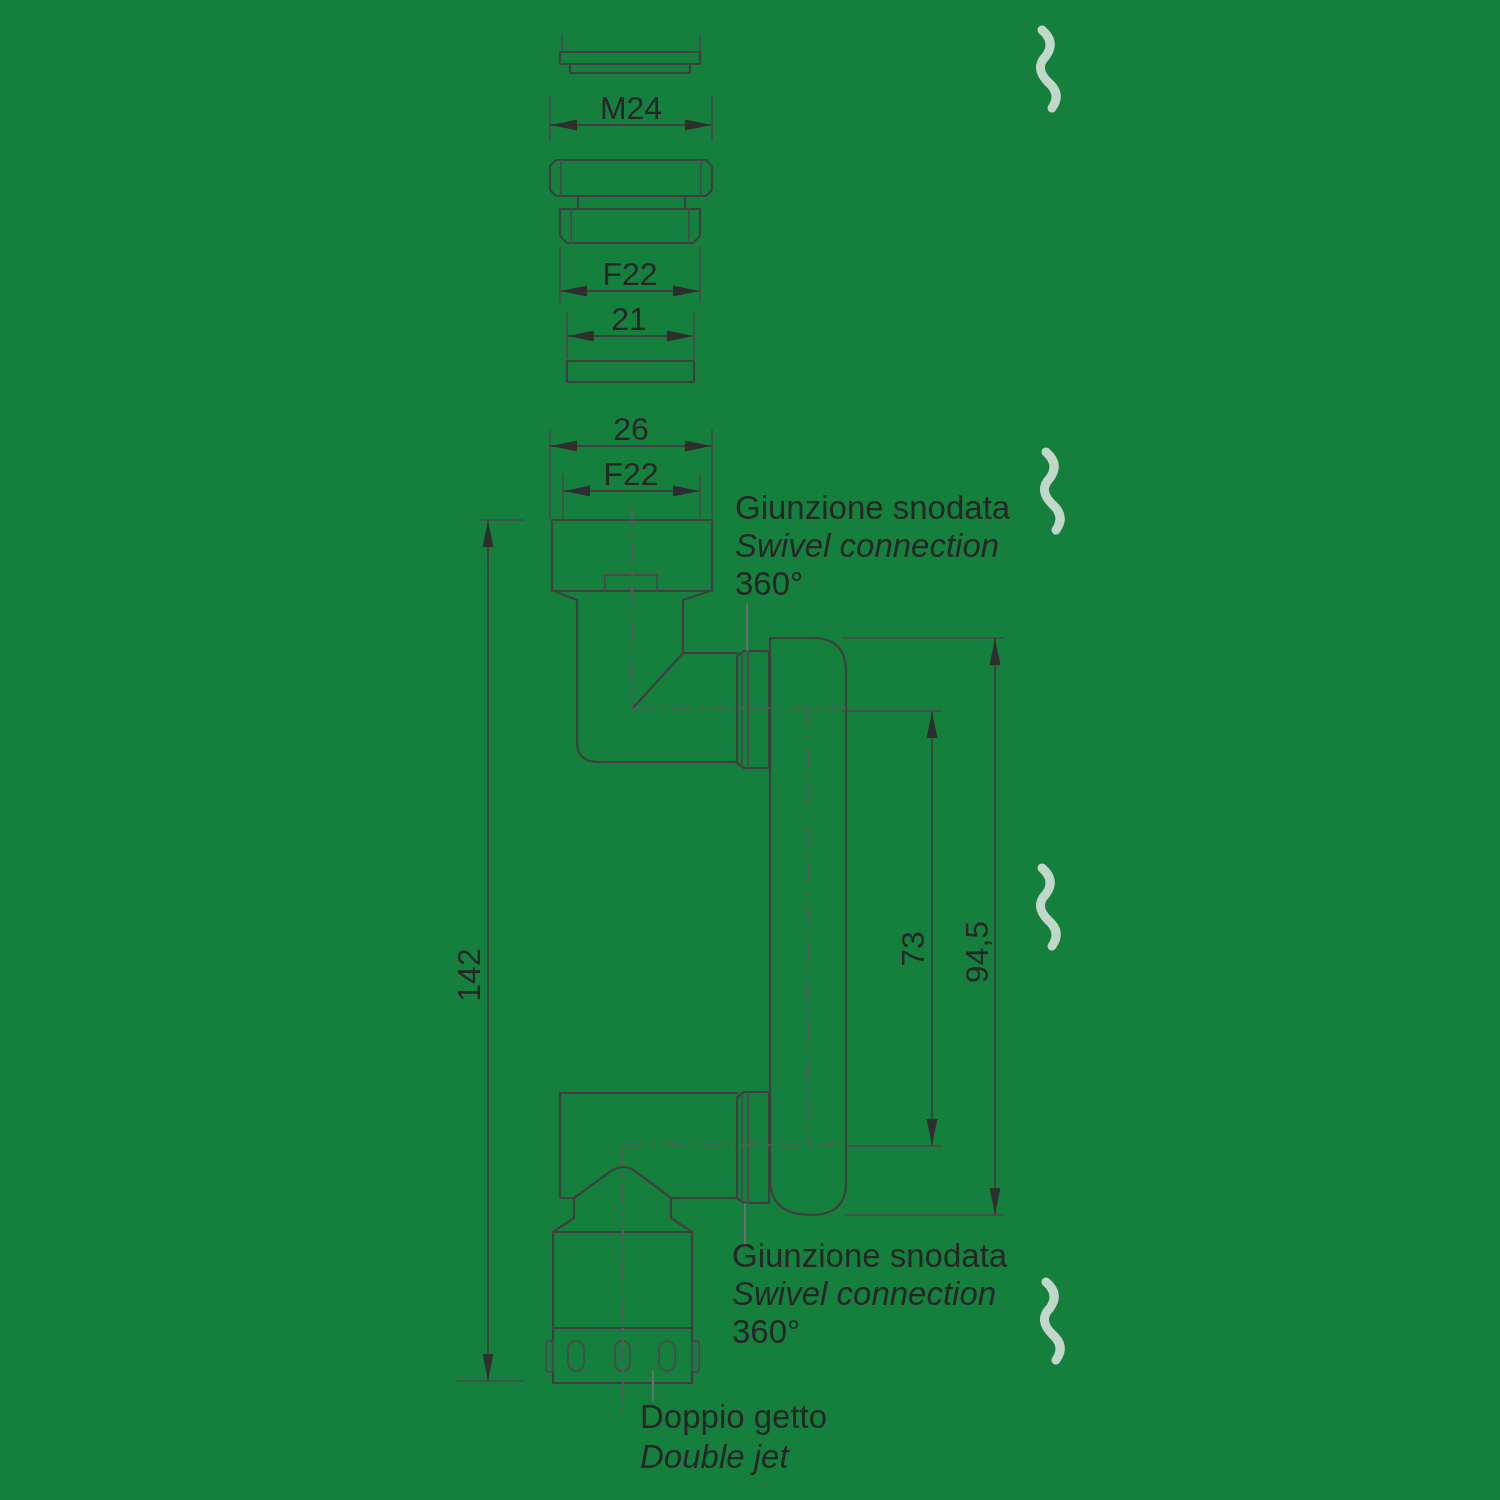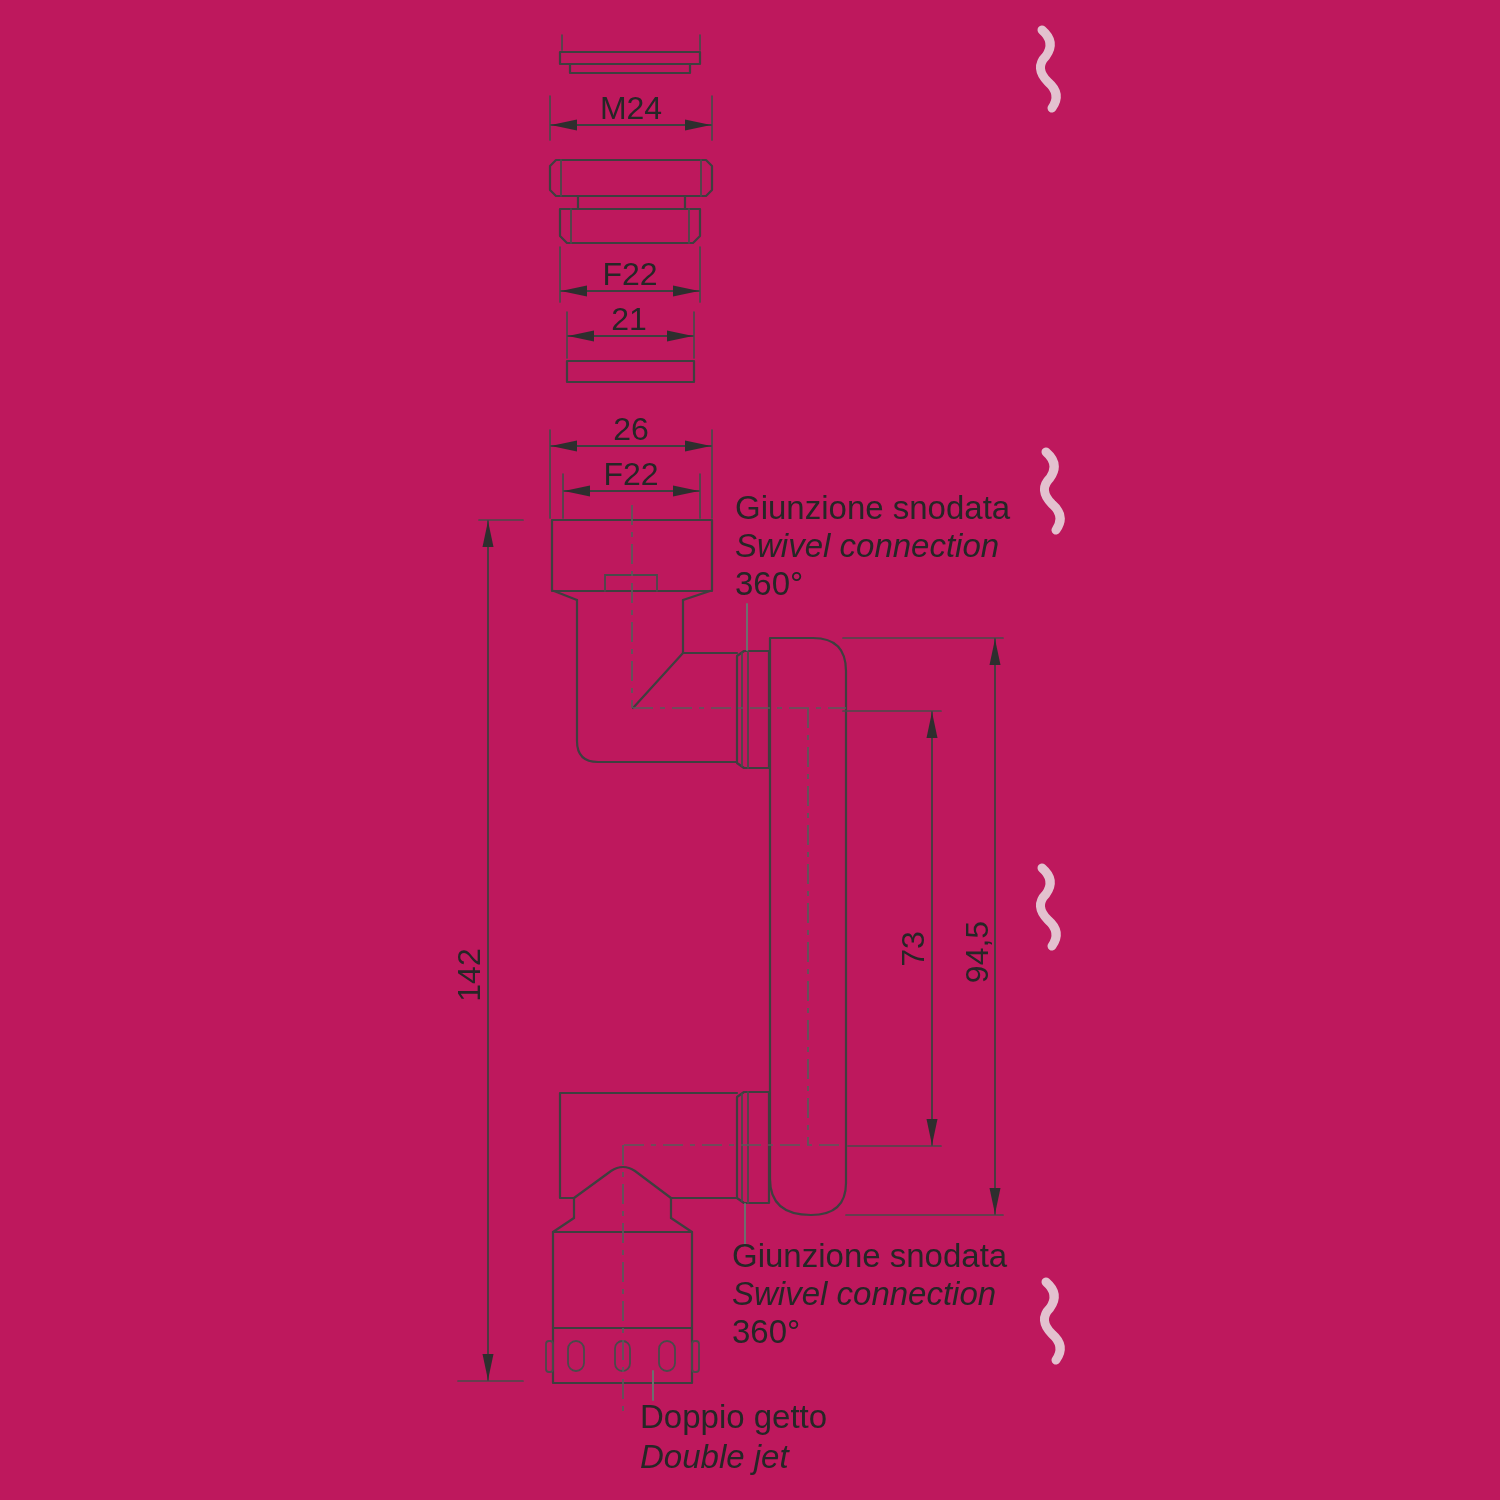--- a/index.html
+++ b/index.html
@@ -1,19 +1,19 @@
 <!DOCTYPE html>
 <html><head>
 <meta charset="utf-8">
 <style>
   html,body{margin:0;padding:0;background:#ffffff;}
   .canvas{
     position:relative;
     width:1500px;height:1500px;
-    background:#be185d;
+    background:#15803d;
     font-family:"Liberation Sans", sans-serif;
     overflow:hidden;
   }
   svg{display:block;width:1500px;height:1500px;}
   .outline{stroke:#3f3f3f;stroke-width:2.2;fill:none;stroke-linecap:round;stroke-linejoin:round;}
   .outline-thin{stroke:#4a4a4a;stroke-width:1.8;fill:none;stroke-linecap:round;}
   .dimline{stroke:#3f3f3f;stroke-width:1.8;fill:none;stroke-linecap:round;}
   .extline{stroke:#4a4a4a;stroke-width:1.7;fill:none;stroke-linecap:round;}
   .centerline{stroke:#5a5a5a;stroke-width:1.7;fill:none;stroke-dasharray:20 7 5 7;stroke-linecap:butt;}
   .leader{stroke:#6e6e6e;stroke-width:2;fill:none;stroke-linecap:round;}

